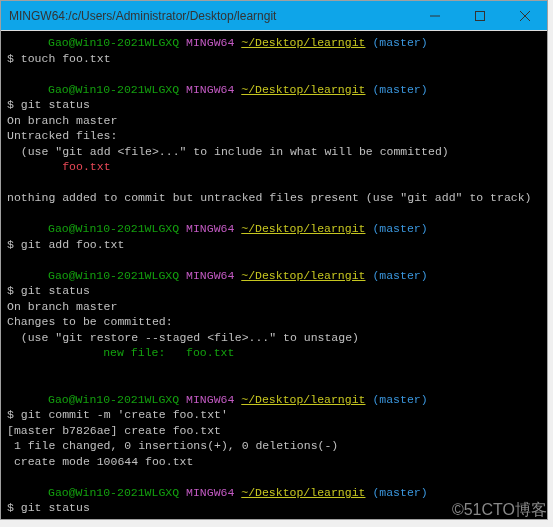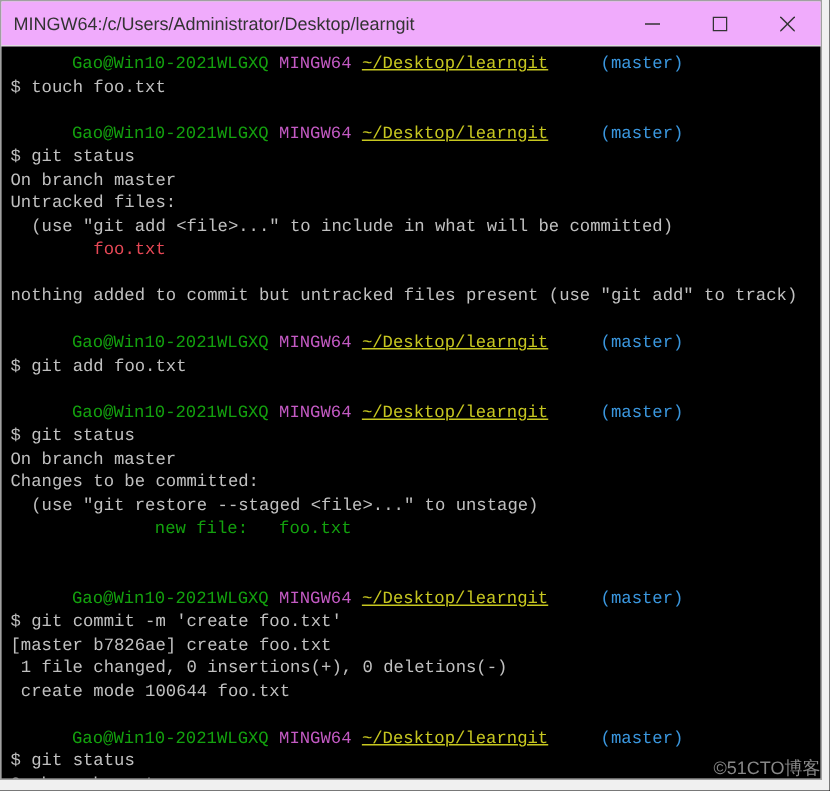--- a/index.html
+++ b/index.html
@@ -14,21 +14,21 @@
     .window {
       width: 548px;
       height: 520px;
       background: #fff;
       border: 1px solid #a0a0a0;
       display: flex;
       flex-direction: column;
     }
     .titlebar {
       height: 30px;
-      background: #f0abfc;
+      background: #0ea5e9;
       display: flex;
       align-items: center;
       padding-left: 8px;
       border-bottom: 1px solid #ddd;
     }
     .titlebar-title {
       flex: 1;
       font-size: 12px;
       color: #333;
       font-family: "Segoe UI", Tahoma, sans-serif;
@@ -52,29 +52,29 @@
       padding: 4px 6px;
       overflow: hidden;
       line-height: 1.35;
       font-size: 11.5px;
       white-space: pre-wrap;
       word-break: break-all;
     }
     .green { color: #13a10e; margin-left: 41px; }
     .magenta { color: #c35ac3; }
     .yellow { color: #c7c720; text-decoration: underline; }
-    .cyan { color: #3a96dd; margin-left: 28px; }
+    .cyan { color: #3a96dd; }
     .red { color: #e74856; }
     .prompt-dollar { color: #c0c0c0; }
     .watermark {
       position: absolute;
       right: 6px;
       bottom: 6px;
       color: #888;
-      font-size: 12px;
+      font-size: 16px;
       font-family: "Microsoft YaHei", sans-serif;
       pointer-events: none;
     }
     .blank { height: 1.35em; }
   </style>
 </head>
 <body>
 
 <div class="window">
   <div class="titlebar">

